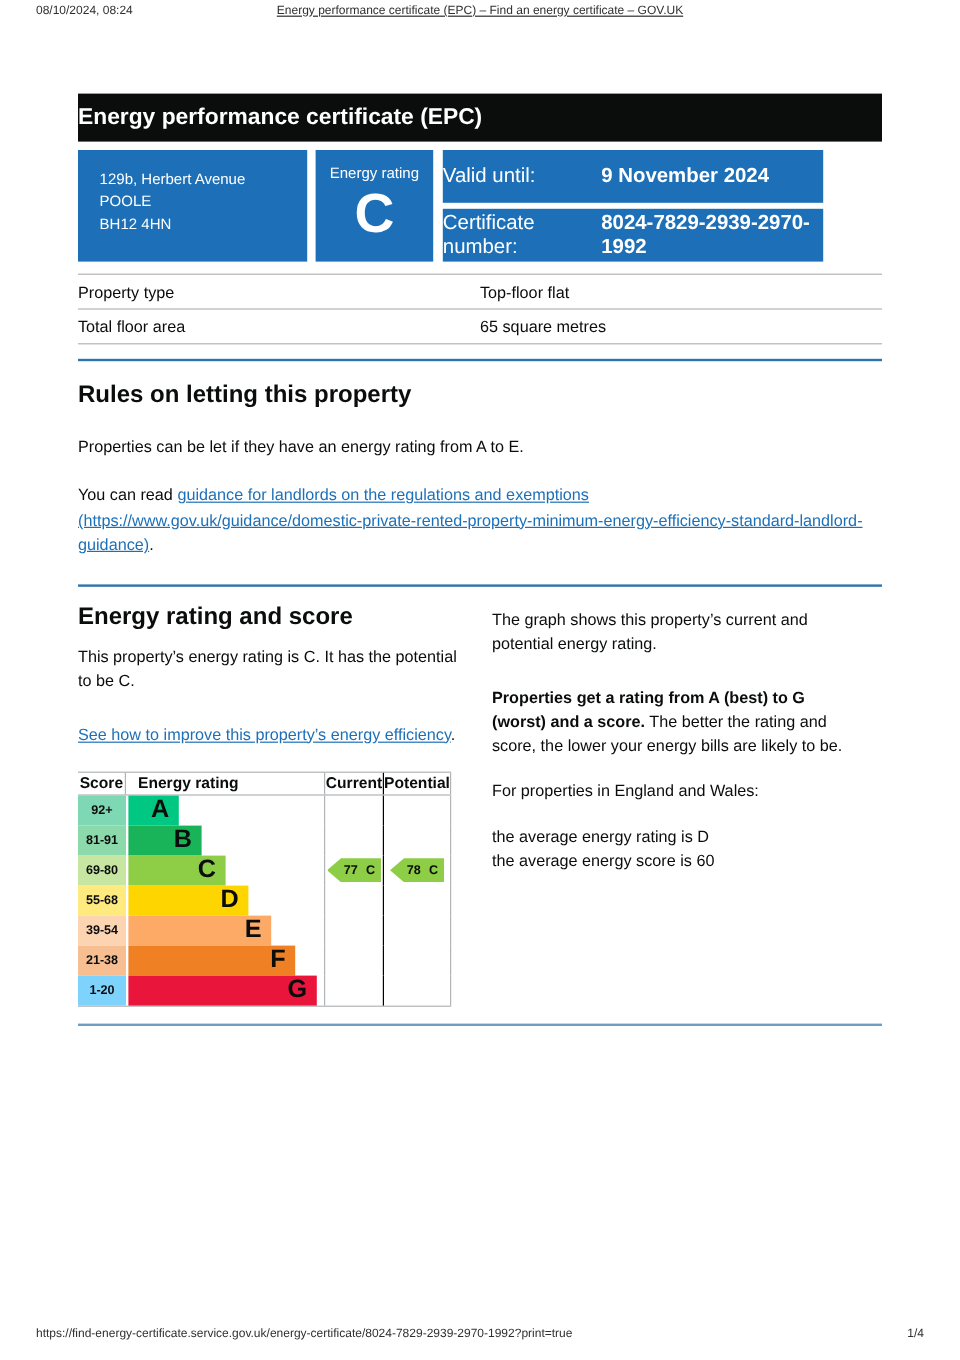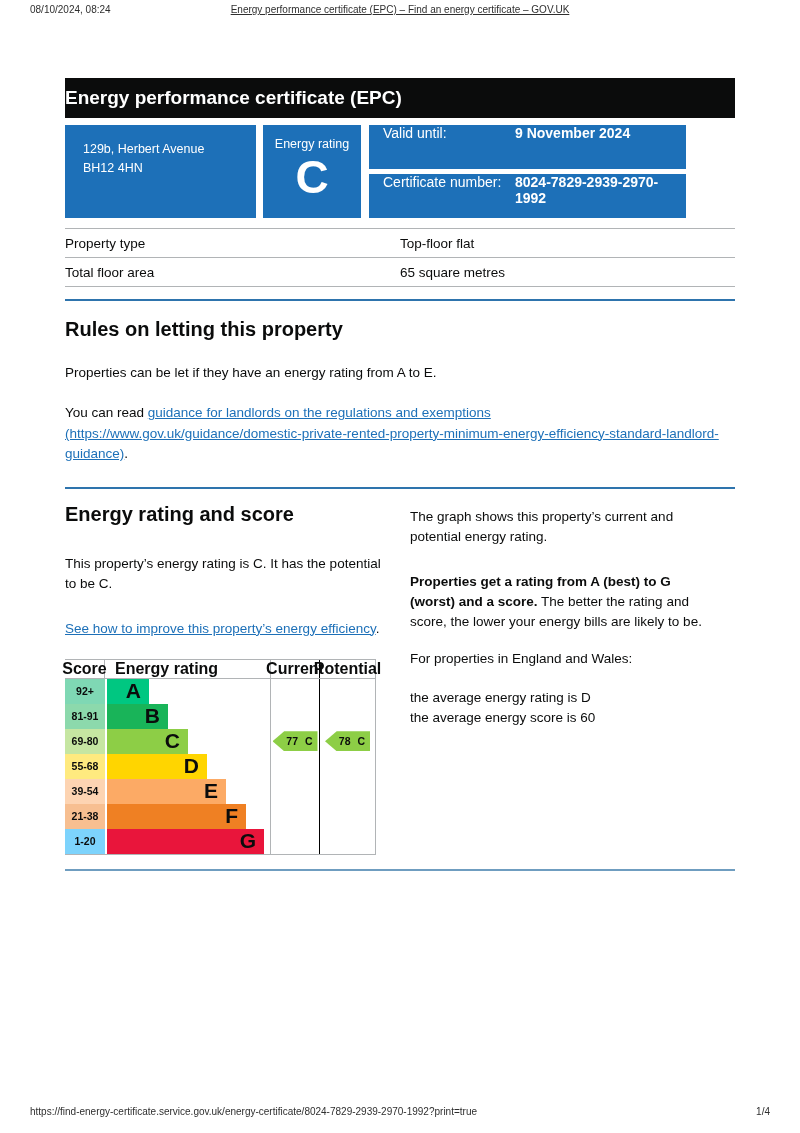--- a/index.html
+++ b/index.html
@@ -23,22 +23,22 @@
   .banner span { color:#fff; font-size:19px; font-weight:bold; }
 
   
   .summary { display:flex; margin-top:7px; height:93px; }
   .box { background:#1d70b8; color:#fff; }
   .address-box { width:191px; padding:15px 18px; font-size:12.5px; line-height:1.5; }
   .rating-box { width:98px; margin-left:7px; text-align:center; padding-top:12px; }
   .rating-box .rating-label { font-size:12.5px; }
   .rating-box .rating-value { font-size:46px; font-weight:bold; line-height:1.1; margin-top:1px; }
   .box-stack { width:317px; margin-left:8px; display:flex; flex-direction:column; }
-  .half-box { background:#1d70b8; color:#fff; height:44px; display:flex; align-items:flex-start;
-    padding-left:14px; font-size:14px; }
+  .half-box { background:#1d70b8; color:#fff; height:44px; display:flex; align-items:center;
+    font-size:17px; }
   .half-box + .half-box { margin-top:5px; }
   .hb-label { flex:0 0 132px; }
   .hb-value { font-weight:bold; }
 
   
   .ptable { margin-top:10px; }
   .ptable-row { display:flex; border-top:1px solid #b1b4b6; padding:7px 0 6px 0; font-size:13.5px; }
   .ptable-row:last-child { border-bottom:1px solid #b1b4b6; }
   .ptable-label { flex:0 0 50%; }
   .ptable-value { flex:1; }
@@ -51,32 +51,32 @@
   h2 { font-size:20px; font-weight:bold; }
   .rules-heading { margin-top:17px; }
   p { font-size:13.5px; line-height:1.5; }
   .rules-p1 { margin-top:22px; }
   .rules-p2 { margin-top:20px; }
   a.link { color:#1d70b8; text-decoration:underline; cursor:pointer; }
 
   
   .two-col { display:grid; grid-template-columns:325px 305px; column-gap:20px;
     align-items:start; margin-top:14px; }
-  .col-left .lead-p { margin-top:28px; }
+  .col-left .lead-p { margin-top:12px; }
   .col-left .link-p { margin-top:24px; }
   .col-right p.rp1 { margin-top:4px; }
   .col-right p.rp2 { margin-top:24px; }
   .col-right p.rp3 { margin-top:17px; }
   .col-right p.rp4 { margin-top:18px; }
 
   
   .epc-chart { margin-top:20px; width:311px; border-bottom:1px solid #b1b4b6; }
   .epc-row, .epc-hrow { display:grid; grid-template-columns:40px 165px 49px 57px; }
   .epc-hrow { height:20px; border-top:1px solid #b1b4b6; border-bottom:1px solid #b1b4b6; }
-  .epc-hrow > div { display:flex; align-items:center; font-size:16px; font-weight:bold; }
+  .epc-hrow > div { display:flex; align-items:center; font-size:13px; font-weight:bold; }
   .c-score { justify-content:center; border-right:1px solid #b1b4b6; }
   .c-band { padding-left:10px; }
   .c-cur, .c-pot { justify-content:center; }
   .c-cur, .epc-cur { border-left:1px solid #b1b4b6; }
   .c-pot, .epc-pot { border-left:1px solid #000000; border-right:1px solid #b1b4b6; }
   .epc-row { height:25px; }
   .epc-score { display:flex; align-items:center; justify-content:center;
     font-size:10.5px; font-weight:bold; }
   .epc-bandarea { padding-left:2px; }
   .epc-band { height:25px; display:flex; align-items:center; justify-content:flex-end;
@@ -99,20 +99,21 @@
   <div class="content">
 
     <div class="banner">
       <span>Energy performance certificate (EPC)</span>
     </div>
 
     <div class="summary">
       <div class="box address-box">
         <div id="address-lines">
             <div>129b, Herbert Avenue</div>
+            <div>POOLE</div>
             <div>BH12 4HN</div>
           </div>
       </div>
       <div class="box rating-box">
         <div class="rating-label">Energy rating</div>
         <div class="rating-value">C</div>
       </div>
       <div class="box-stack">
         <div class="half-box">
           <span class="hb-label">Valid until:</span>

